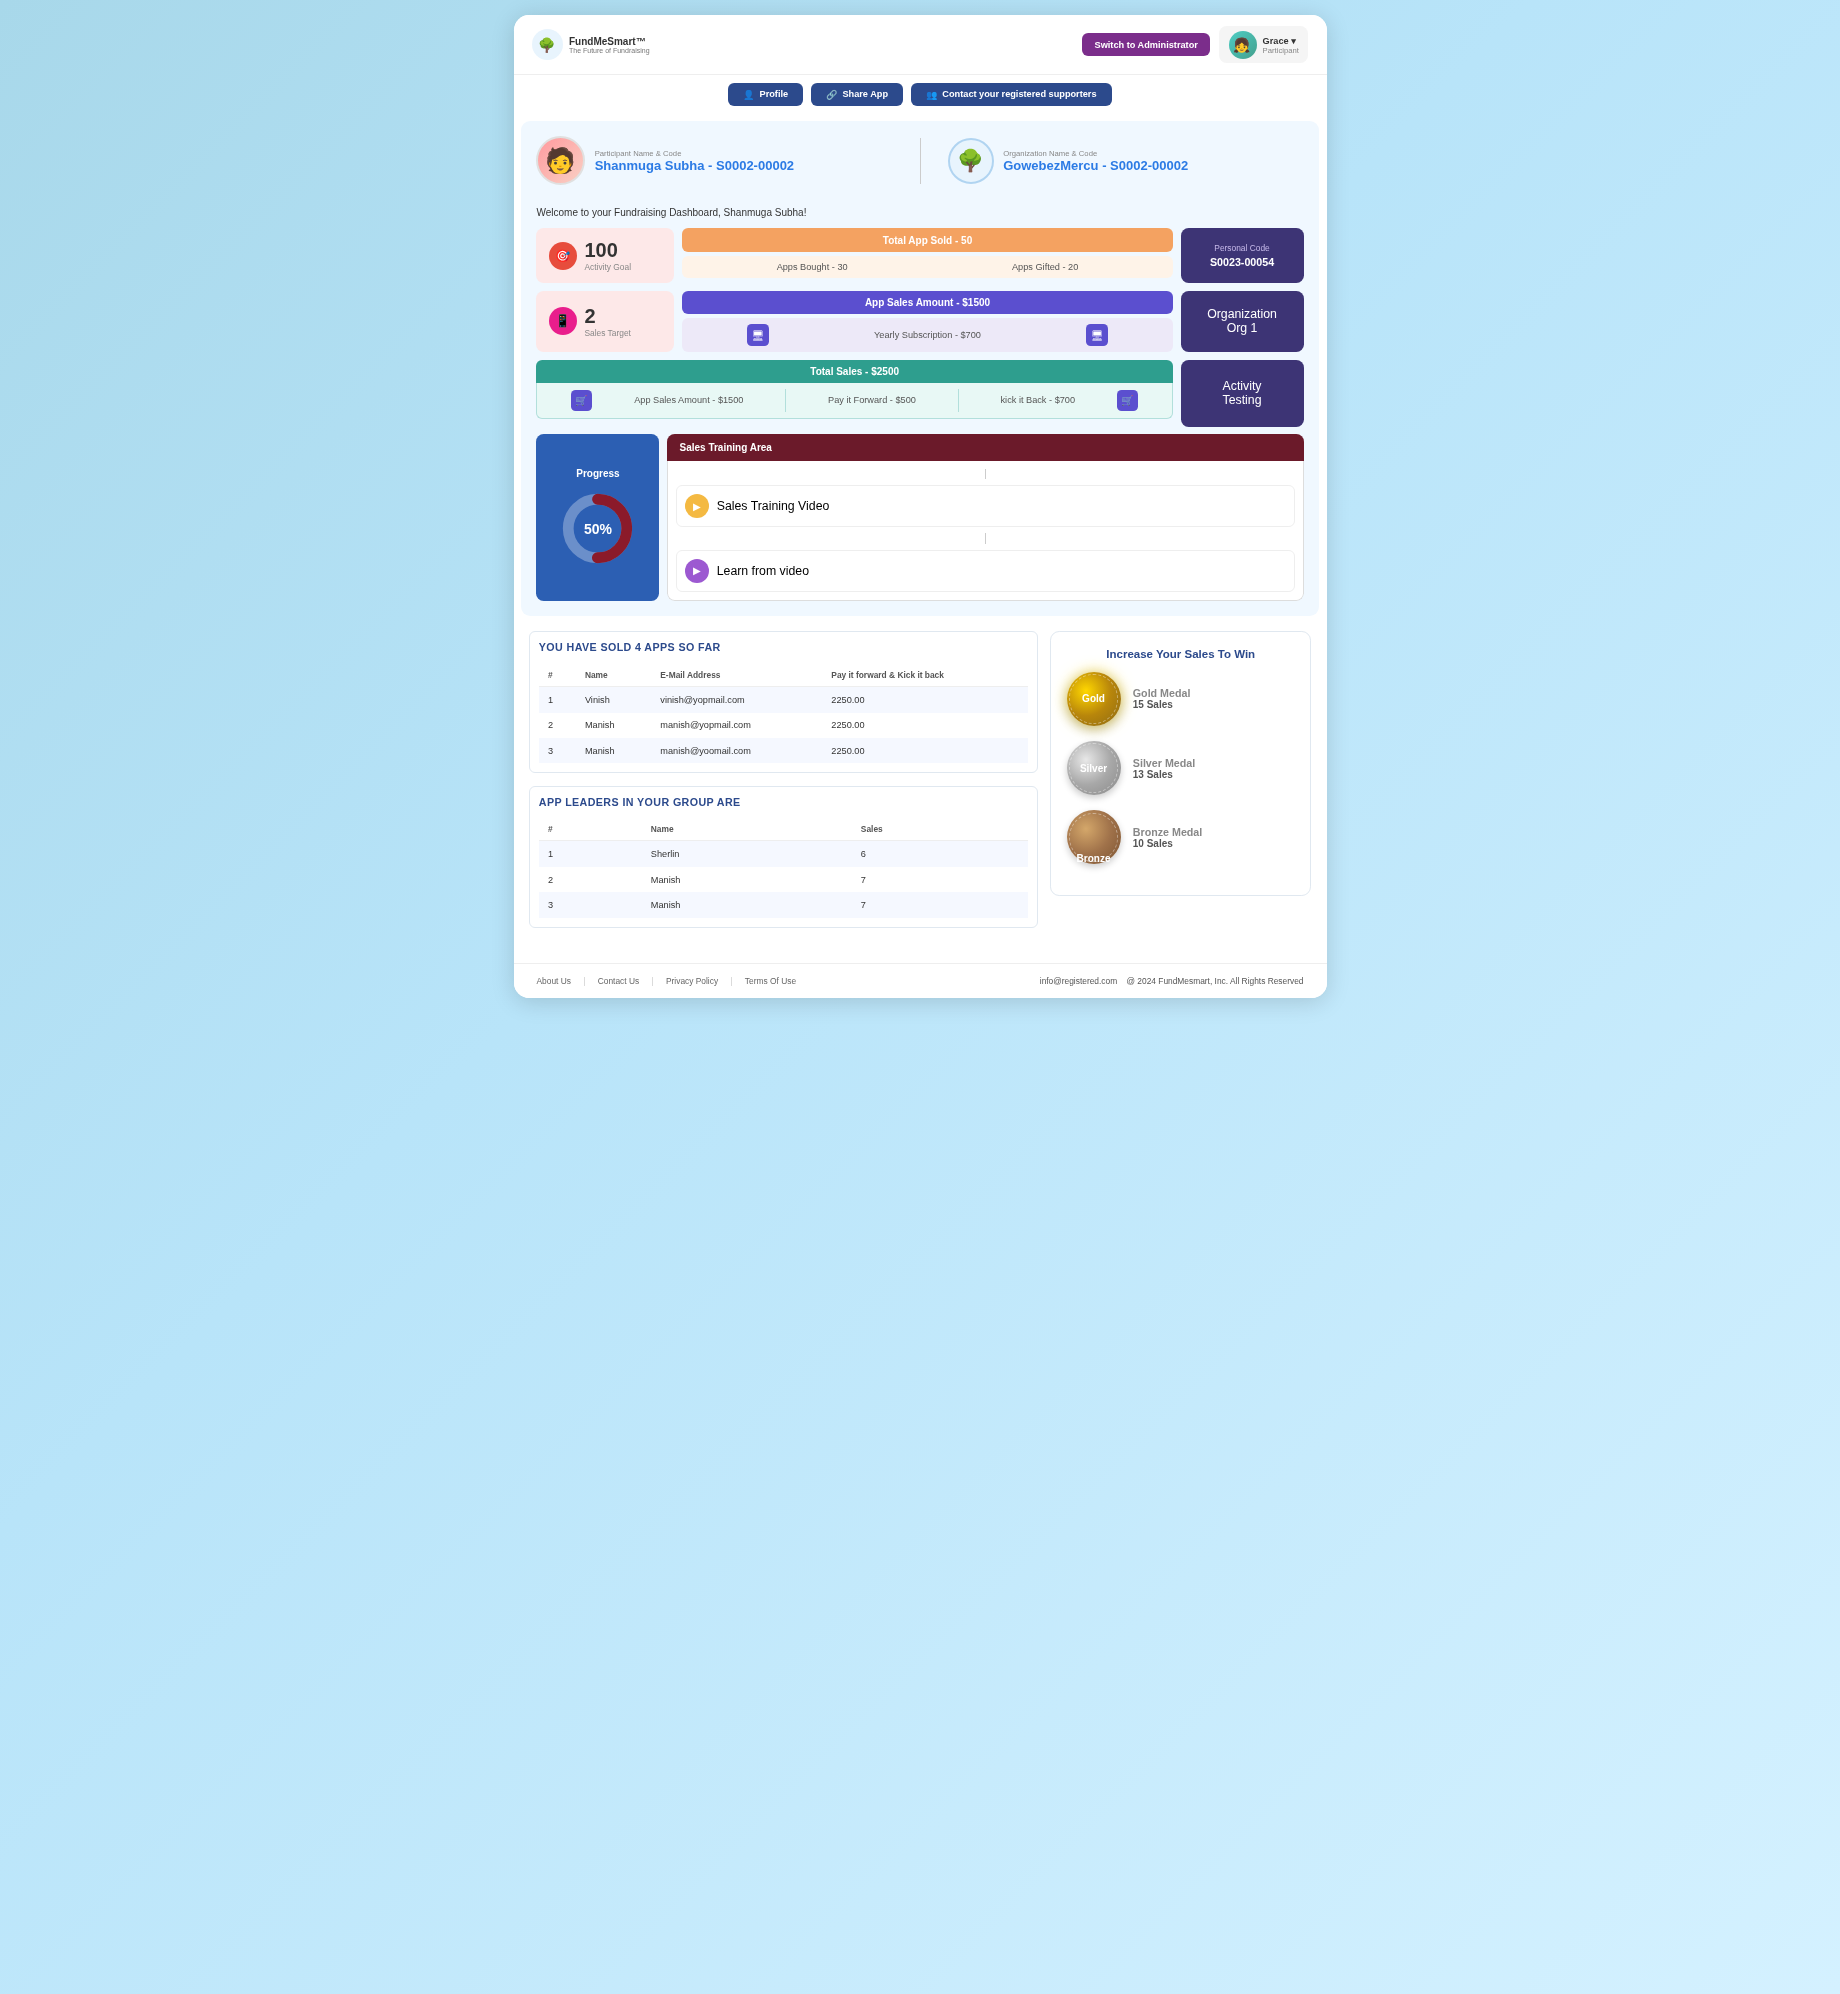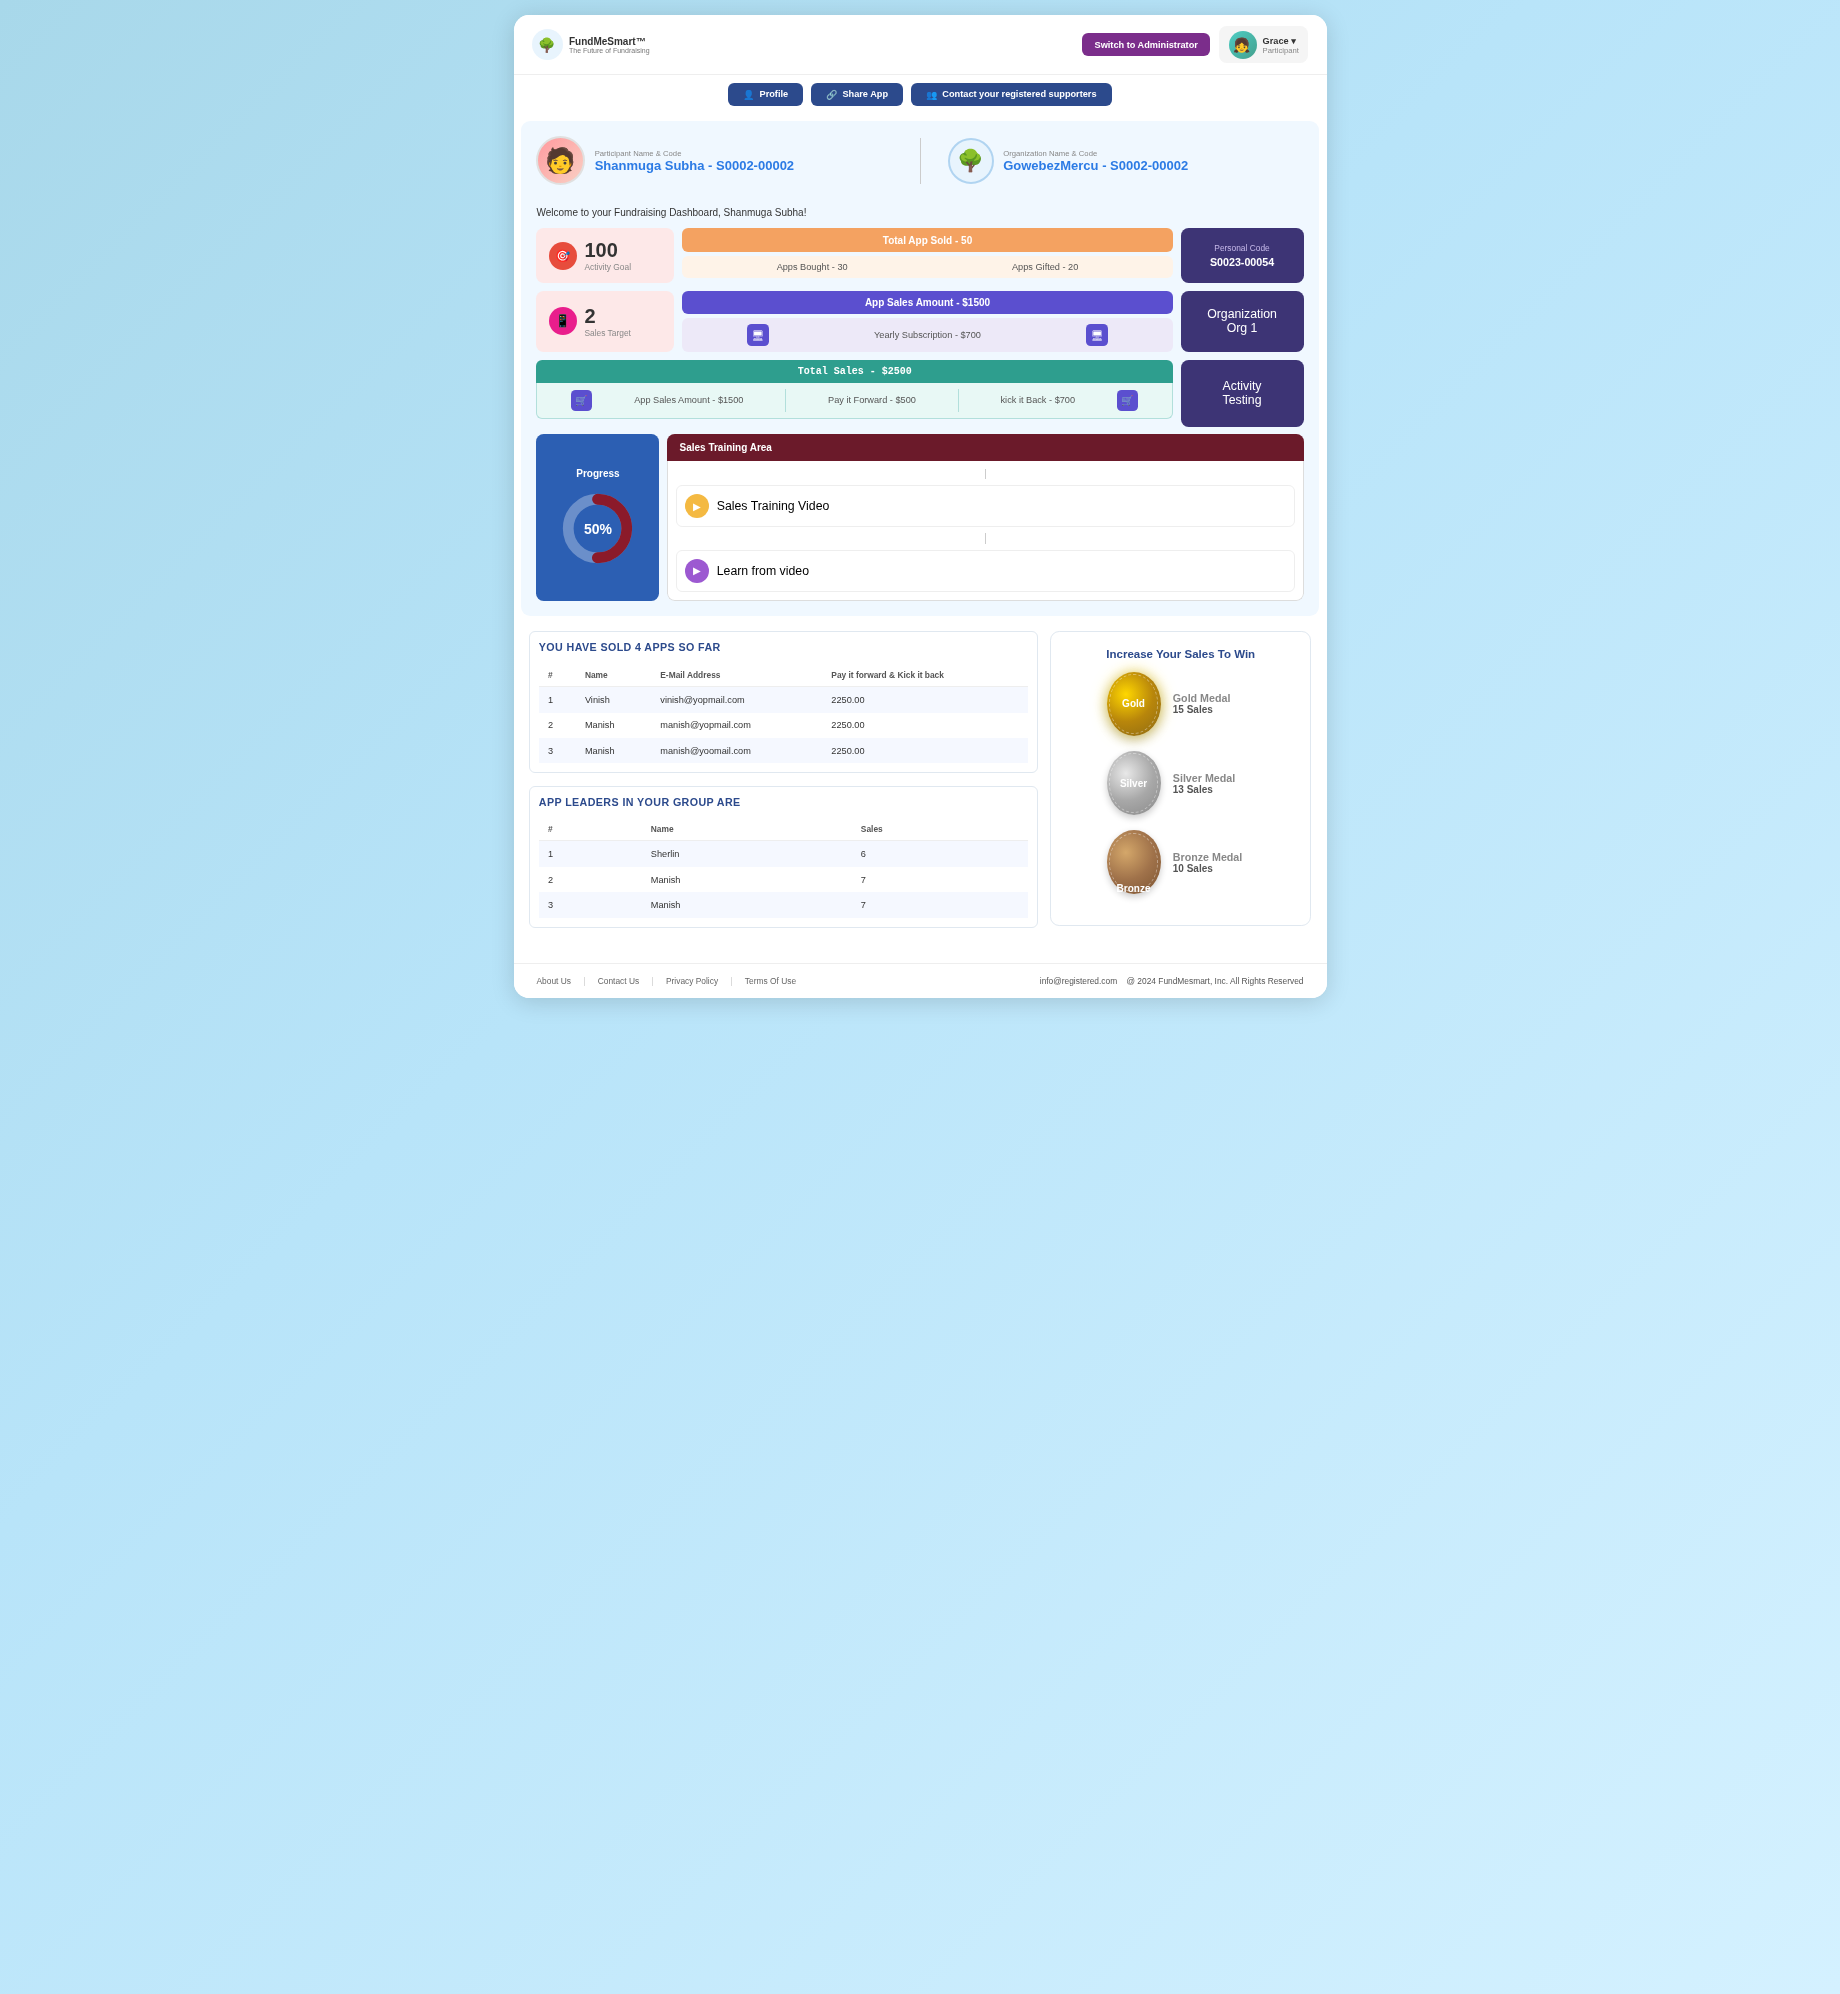--- a/index.html
+++ b/index.html
@@ -258,21 +258,20 @@
     
     .total-sales-block { margin-bottom: 7.7px; }
     .total-sales-header {
       background: #2e9e8e;
       border-radius: 6.1px 6.1px 0 0;
       padding: 6.1px 12.3px;
       text-align: center;
       color: white;
       font-weight: 700;
       font-size: 10px;
-      font-family: Liberation Mono, monospace;
     }
     .total-sales-sub {
       background: #e8f8f5;
       border-radius: 0 0 6.1px 6.1px;
       padding: 6.1px 12.3px;
       display: flex;
       justify-content: space-around;
       align-items: center;
       font-size: 9.2px;
       color: #555;
@@ -415,29 +414,28 @@
       margin-bottom: 12.3px;
       text-align: center;
     }
     .medal-item {
       display: flex;
       align-items: center;
       gap: 12.3px;
       margin-bottom: 15.3px;
     }
     .medal-coin {
-      width: 54px; height: 64px;
+      width: 54px; height: 54px;
       border-radius: 50%;
       display: flex; align-items: center; justify-content: center;
       font-size: 10px;
       font-weight: 700;
       color: white;
       flex-shrink: 0;
       position: relative;
-      margin-left: 40px;
     }
     .medal-gold {
       background: radial-gradient(circle at 35% 35%, #ffd700, #b8860b, #8b6914);
       box-shadow: 0 0 15.3px rgba(255,215,0,0.6), 0 3.1px 11.5px rgba(0,0,0,0.3);
     }
     .medal-silver {
       background: radial-gradient(circle at 35% 35%, #e8e8e8, #a8a8a8, #888);
       box-shadow: 0 3.1px 7.7px rgba(0,0,0,0.2);
     }
     .medal-bronze {

